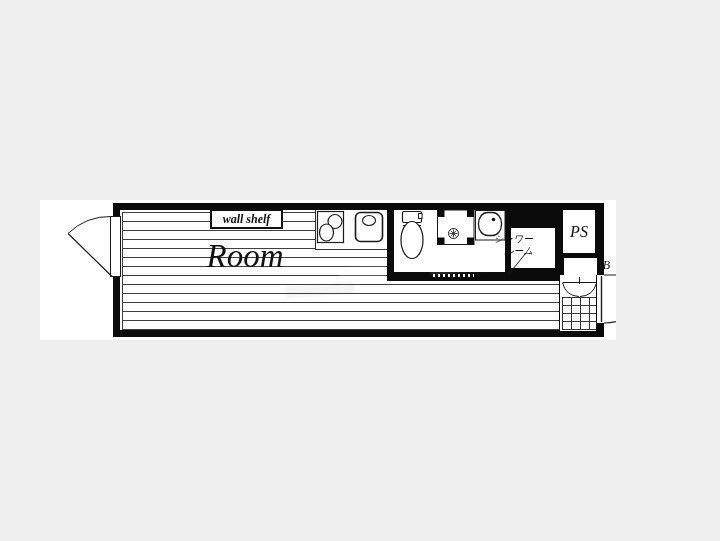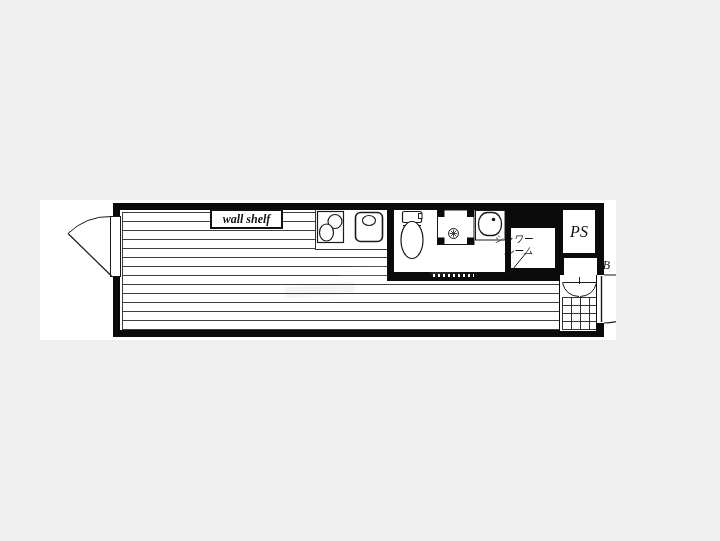--- a/index.html
+++ b/index.html
@@ -144,20 +144,21 @@
       <path d="M652 275 A48 48 0 0 1 604 323"></path>
       <path d="M601.5 276 V322" stroke-width="1.4"></path>
     </g>
   </svg>
 
   <div class="abs" id="wall-shelf-box">
     <span class="serif-i">wall shelf</span>
   </div>
 
   <div class="abs serif-i" id="room-label">
+    <div id="room-name">Room</div>
   </div>
 
   <div class="abs serif-i" id="ps-text">PS</div>
   <div class="abs serif-i" id="sb-text">SB</div>
 
   <div class="abs" id="shower-label-text">
     <span class="l1">シャワー</span>
     <span class="l2">ルーム</span>
   </div>
 

